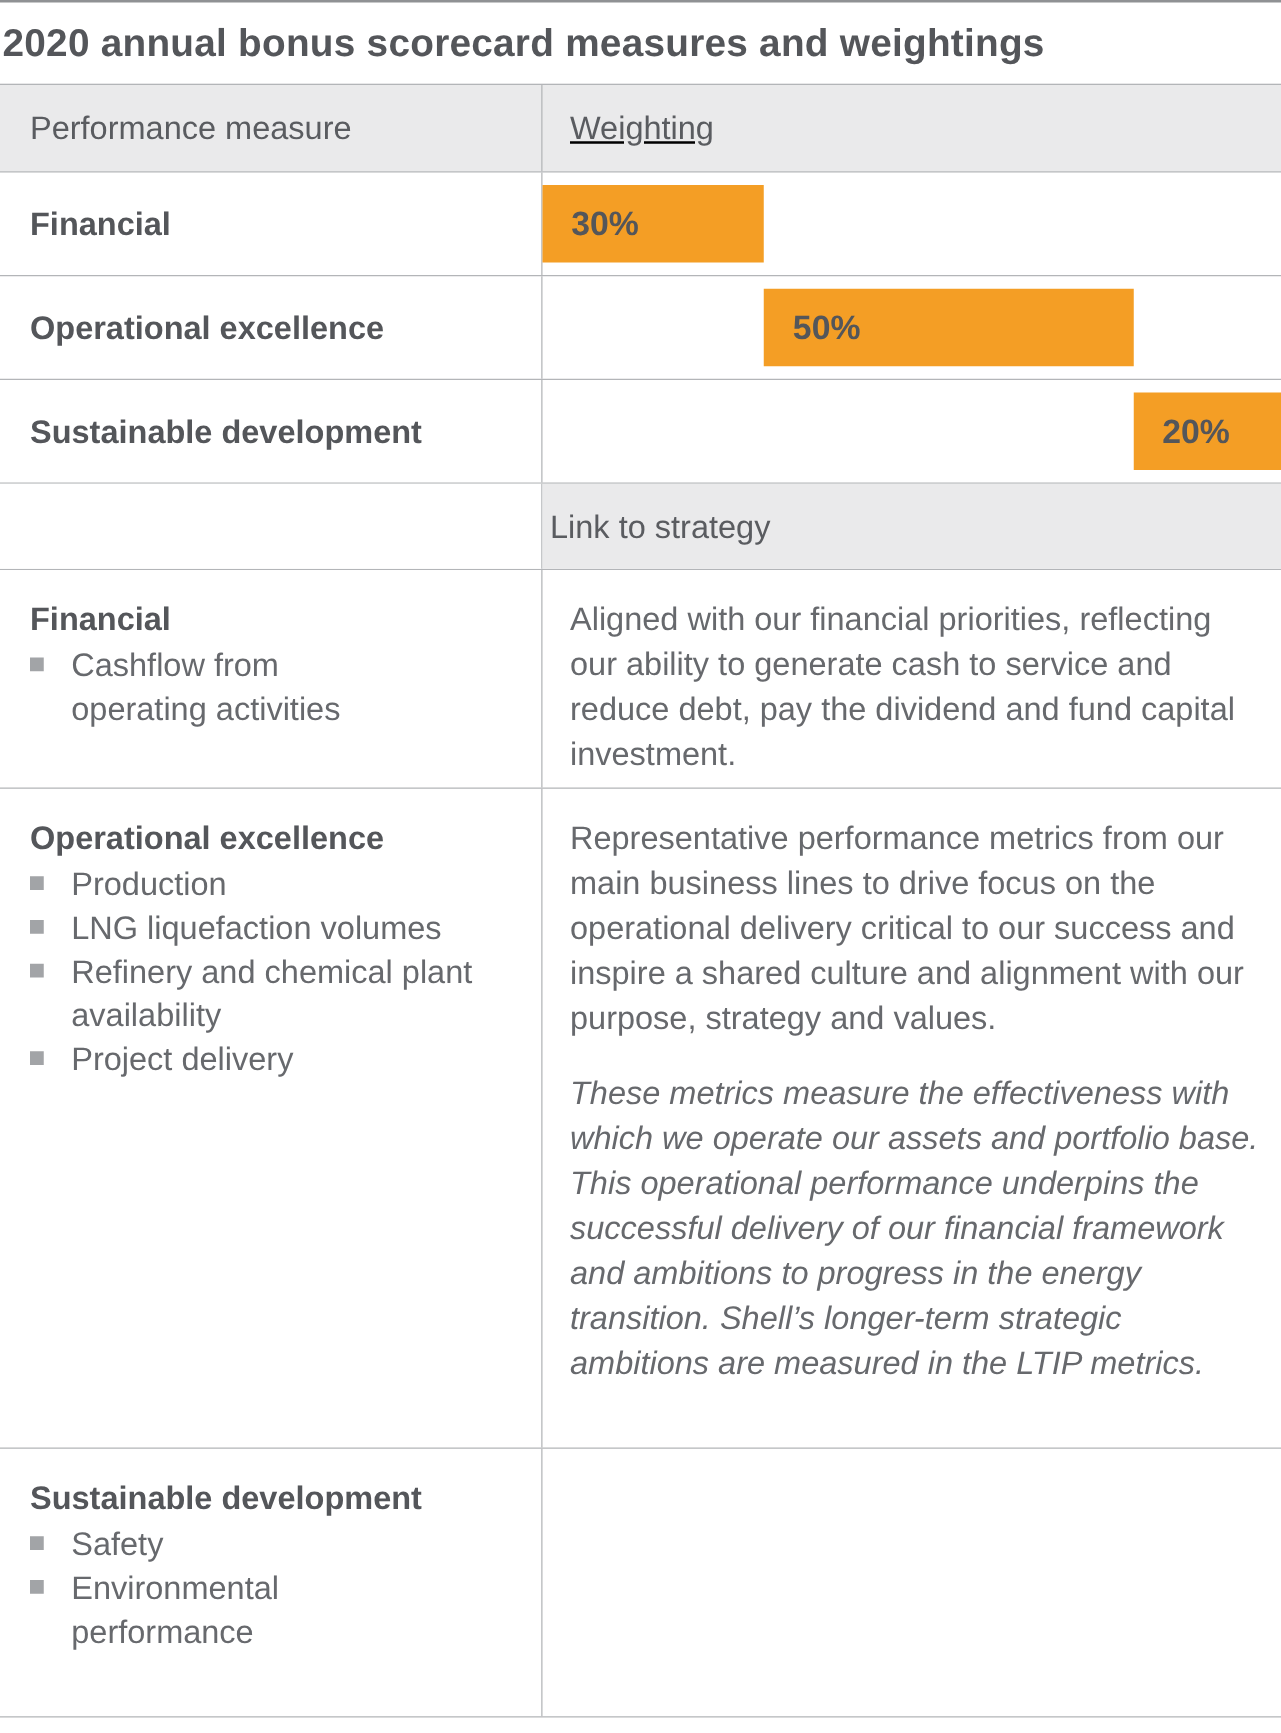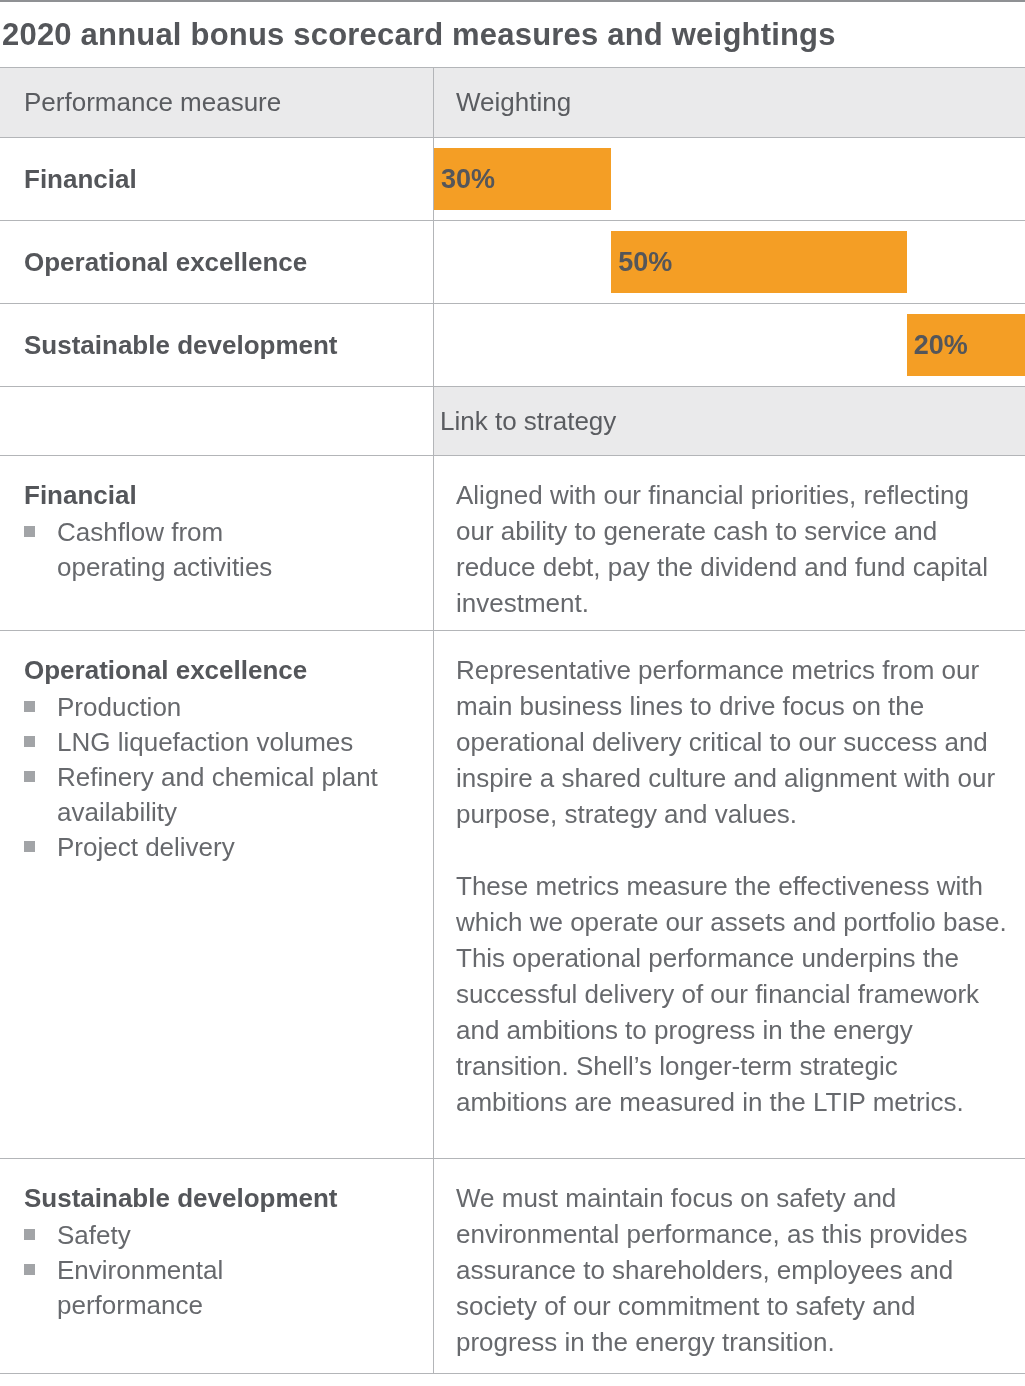--- a/index.html
+++ b/index.html
@@ -22,33 +22,33 @@
   .row { display:flex; width:100%; border-top:1px solid #B3B5B8; }
   .cell-l {
     width:434px; flex:0 0 434px;
     border-right:1px solid #B3B5B8;
     padding-left:24px;
   }
   .cell-r { flex:1 1 auto; position:relative; }
   
   .thead { height:70px; background:#EAEAEB; }
   .thead .cell-l, .thead .cell-r { display:flex; align-items:center; }
-  .thead .cell-r { padding-left:22px; }
+  .thead .cell-r { padding-left:22px;text-decoration:underline; }
   .head-label { font-size:26px; color:#5A5C60; }
   .thead2 { height:69px; }
   .thead2 .cell-l { background:#ffffff; }
   .thead2 .cell-r { background:#EAEAEB; display:flex; align-items:center; padding-left:6px; }
   
   .bar-row { height:83px; }
   .bar-row .cell-l { display:flex; align-items:center; }
   .measure { font-size:26px; font-weight:700; color:#54565A; }
   .bar {
     position:absolute; top:10px; height:62px;
     display:flex; align-items:center;
-    padding-left:7px;
+    padding-left:23px;
   }
   .bar-label { font-size:27px; font-weight:700; color:#54565A; }
   
   .detail .cell-l { padding-top:21px; }
   .detail .cell-r { padding:21px 12px 0 22px; }
   .d-fin { height:175px; }
   .d-op  { height:528px; }
   .d-sus { height:216px; border-bottom:1px solid #B3B5B8; }
   .detail h3 { font-size:26px; font-weight:700; color:#54565A; line-height:36px; }
   .bullets { list-style:none; margin-top:2px; }
@@ -60,21 +60,21 @@
     position:absolute; left:0; top:11px;
     width:11px; height:11px; background:#A2A4A7;
   }
   .d-fin .b-text { display:inline-block; max-width:240px; }
   .d-op  .b-text { display:inline-block; max-width:340px; }
   .d-sus .b-text { display:inline-block; max-width:250px; }
   .strategy p {
     font-size:26px; color:#67696D; line-height:36px;
     max-width:565px;
   }
-  .strategy p + p { margin-top:36px; }
+  .strategy p + p { margin-top:24px;font-style:italic; }
 </style>
 </head>
 <body>
 
 <div class="page">
 
   <div class="title">2020 annual bonus scorecard measures and weightings</div>
 
   <div class="row thead">
     <div class="cell-l">
@@ -154,18 +154,15 @@
   </div>
 
   <div class="row detail d-sus">
     <div class="cell-l">
       <h3>Sustainable development</h3>
       <ul class="bullets">
         <li><span class="sq"></span><span class="b-text">Safety</span></li>
         <li><span class="sq"></span><span class="b-text">Environmental performance</span></li>
       </ul>
     </div>
-    <div class="cell-r strategy">
-      <p>We must maintain focus on safety and environmental performance, as this provides assurance to shareholders, employees and society of our commitment to safety and progress in the energy transition.</p>
-    </div>
   </div>
 
 </div>
 
 </body></html>

